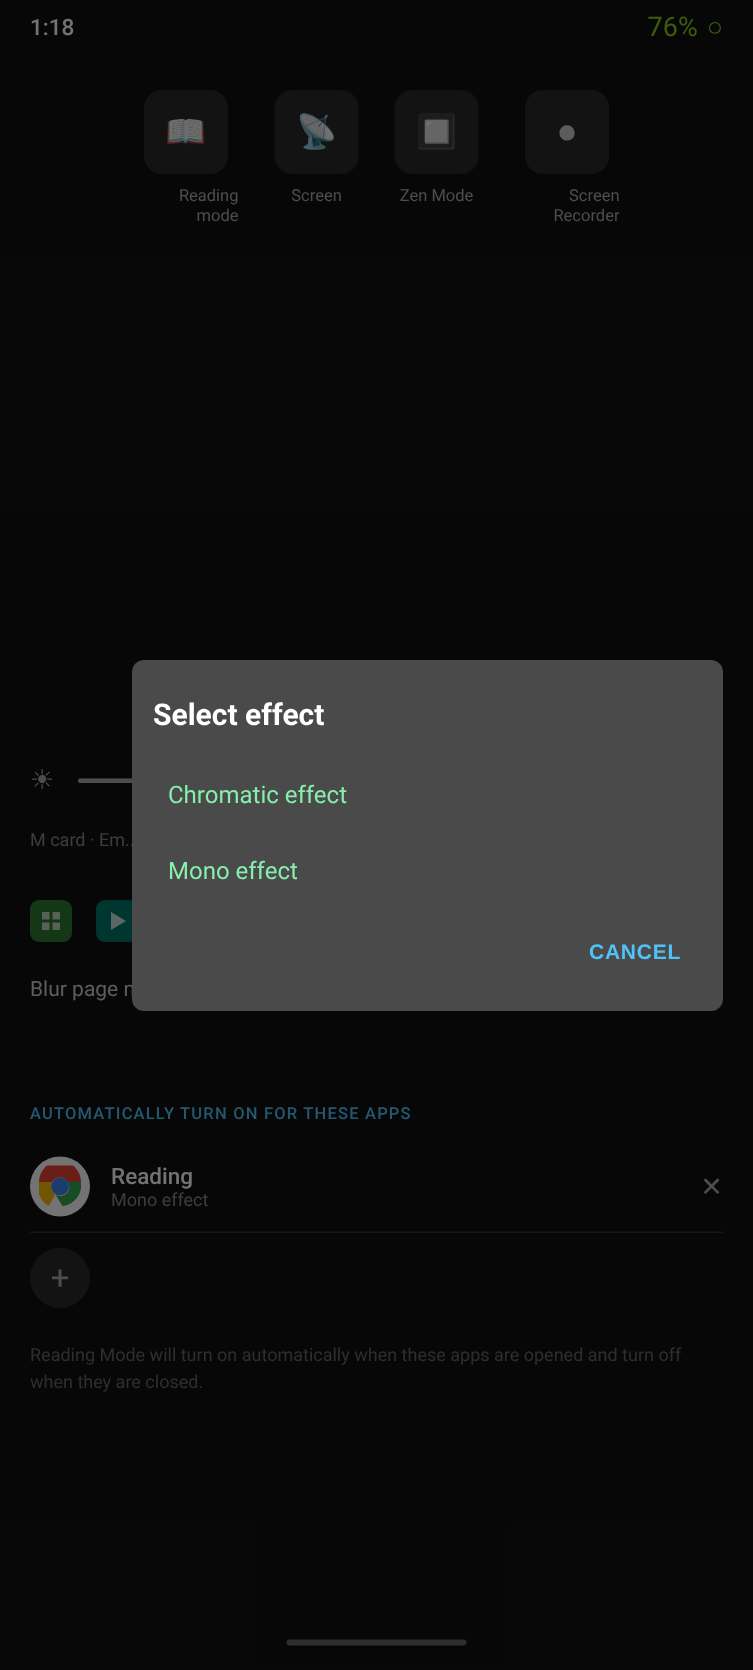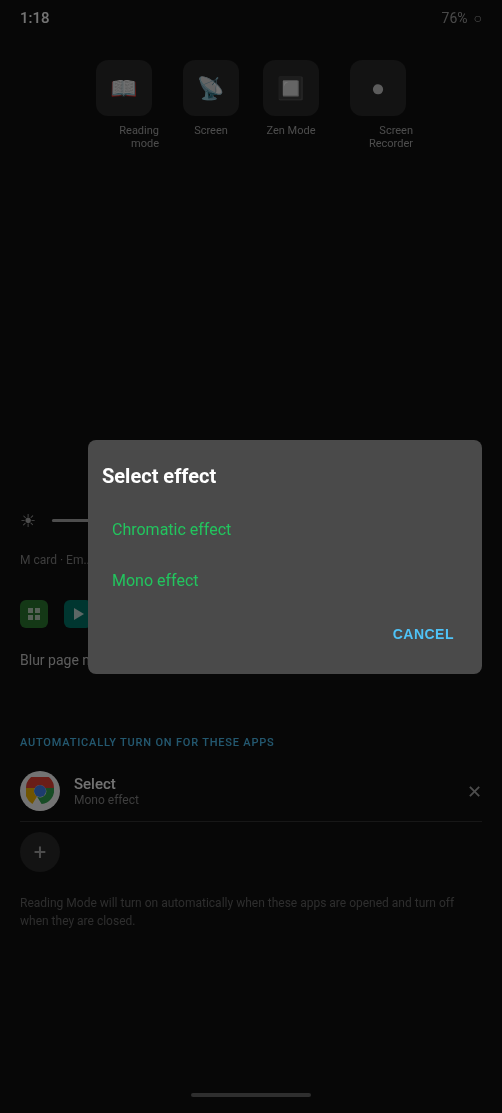--- a/index.html
+++ b/index.html
@@ -28,24 +28,24 @@
     }
 
     .status-time {
       color: #ffffff;
       font-size: 15px;
       font-weight: 500;
     }
 
     .status-icons {
       display: flex;
-      align-items: flex-end;
+      align-items: flex-start;
       gap: 6px;
-      color: #a3a3a3;
-      font-size: 14px;
+      color: #84cc16;
+      font-size: 18px;
     }
 
     
     .bg-content {
       position: absolute;
       top: 0;
       left: 0;
       right: 0;
       bottom: 0;
       background: #111111;
@@ -279,21 +279,21 @@
     }
 
     .dialog-title {
       color: #ffffff;
       font-size: 20px;
       font-weight: 700;
       padding: 0 24px 16px 14px;
     }
 
     .dialog-option {
-      color: #22c55e;
+      color: #86efac;
       font-size: 16px;
       padding: 16px 24px;
       cursor: pointer;
     }
 
     .dialog-actions {
       display: flex;
       justify-content: flex-end;
       padding: 8px 16px 8px 32px;
       margin-top: 4px;
@@ -405,21 +405,21 @@
       <svg width="28" height="28" viewBox="0 0 28 28">
         <circle cx="14" cy="14" r="14" fill="#ffffff"></circle>
         <circle cx="14" cy="14" r="6" fill="#4285f4"></circle>
         <path d="M14 8 A6 6 0 0 1 19.2 11 L28 11 A14 14 0 0 0 0 11 L8.8 11 A6 6 0 0 1 14 8Z" fill="#ea4335"></path>
         <path d="M8.8 11 A6 6 0 0 0 11 19.4 L6.4 27 A14 14 0 0 1 0 11Z" fill="#fbbc05"></path>
         <path d="M19.2 11 A6 6 0 0 1 11 19.4 L15.6 27 A14 14 0 0 0 28 11Z" fill="#34a853"></path>
         <circle cx="14" cy="14" r="4" fill="#4285f4"></circle>
       </svg>
     </div>
     <div class="app-info">
-      <div class="app-name">Select</div>
+      <div class="app-name">Reading</div>
       <div class="app-effect">Mono effect</div>
     </div>
     <span class="close-icon">✕</span>
   </div>
 
   <div class="divider"></div>
 
   <div class="add-apps-row">
     <div class="plus-icon">+</div>
   </div>

